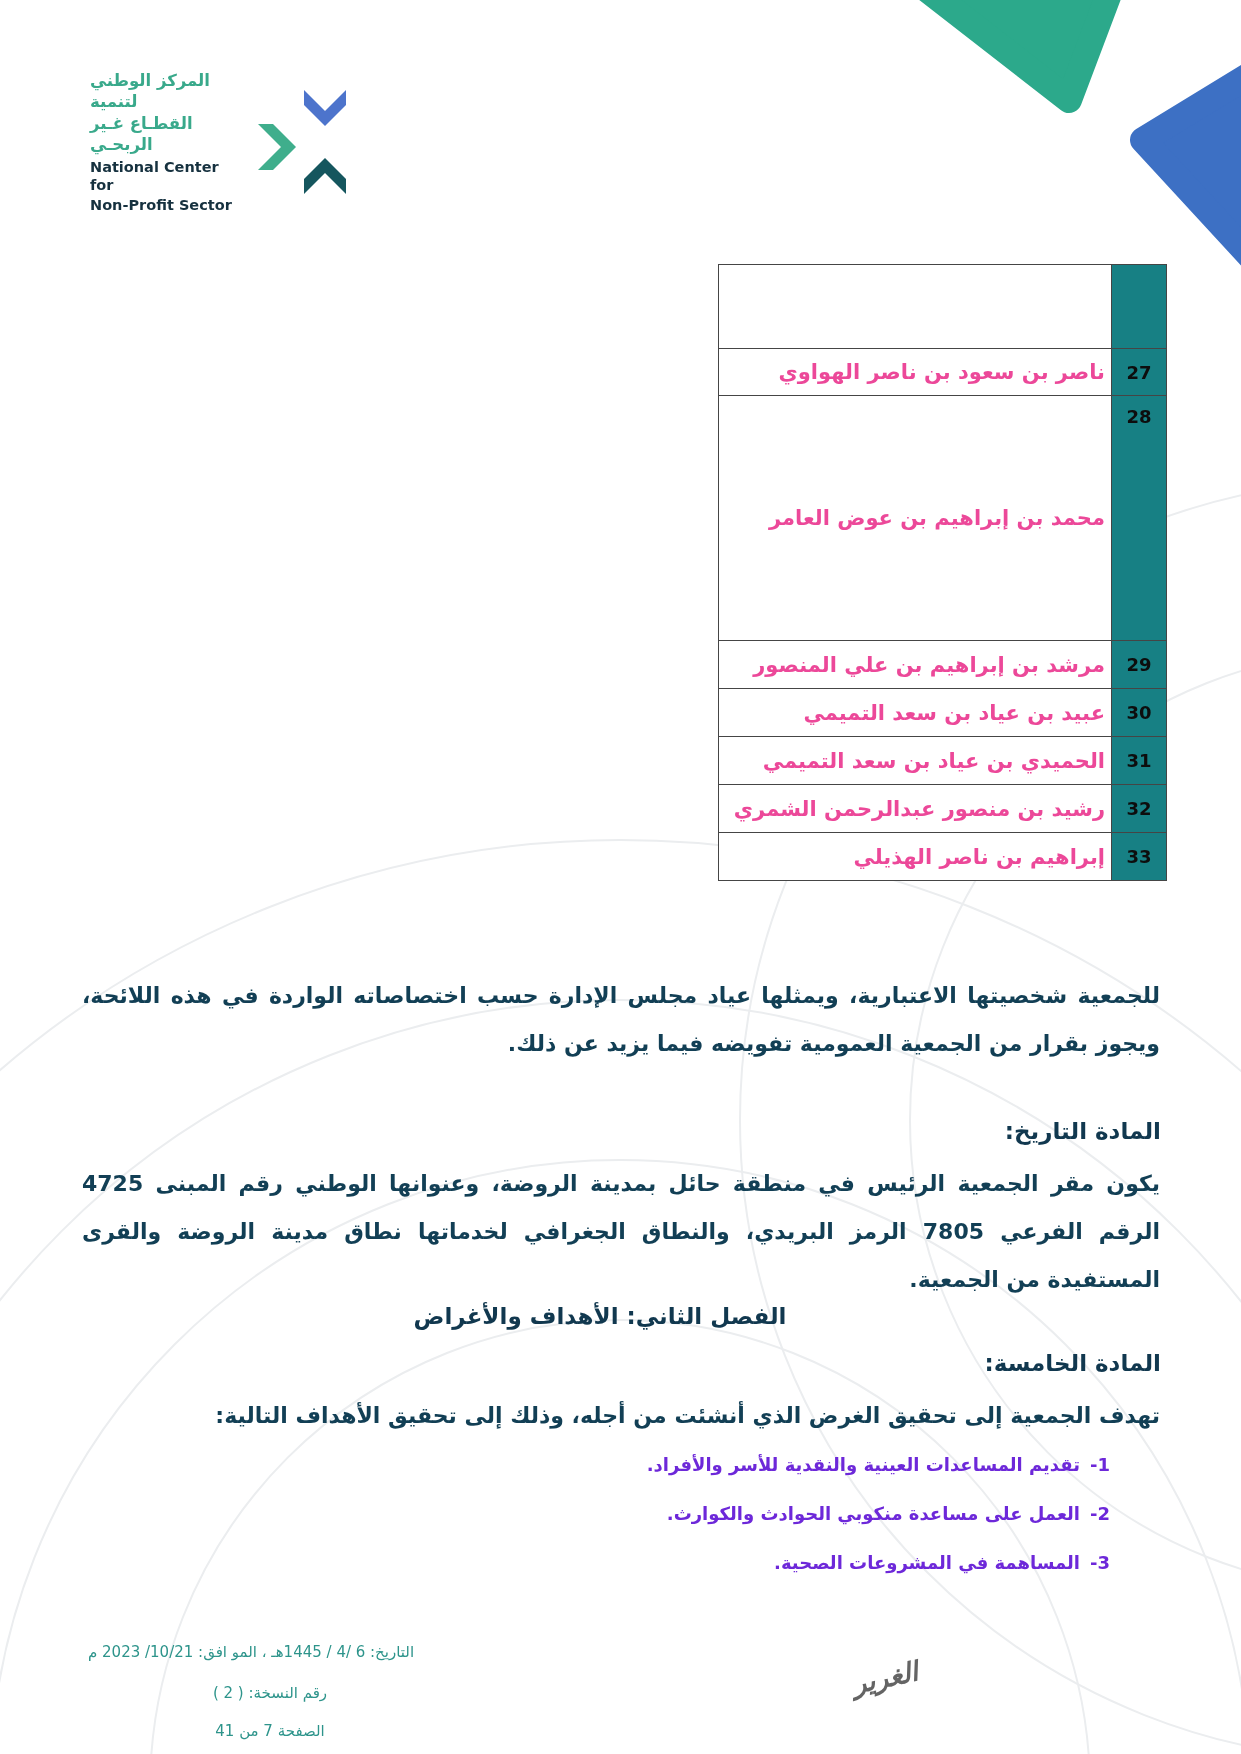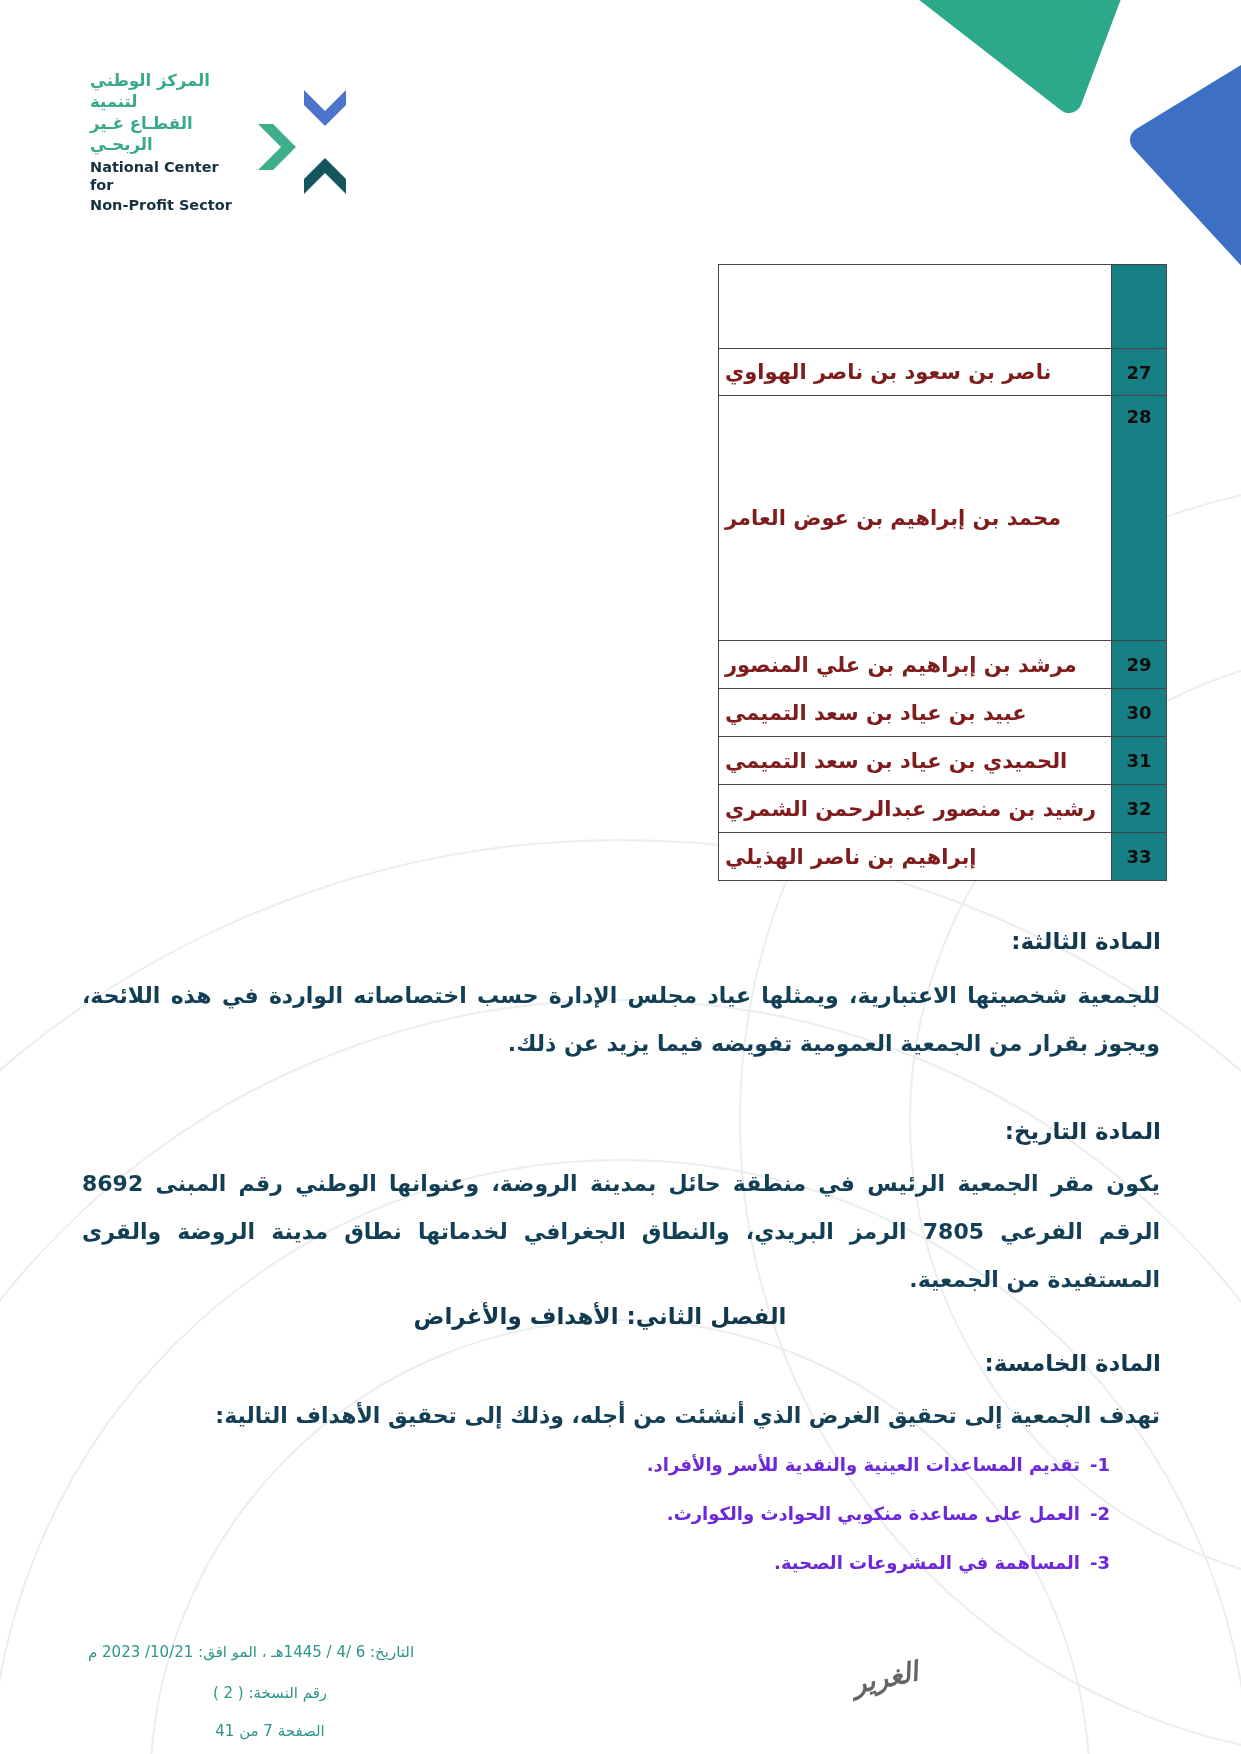--- a/index.html
+++ b/index.html
@@ -20,22 +20,22 @@
   .logo-ar{direction:rtl;text-align:left;color:#39a98b;font-weight:bold;font-size:16.5px;line-height:1.3;}
   .logo-en{text-align:left;color:#16313f;font-weight:bold;font-size:14.5px;line-height:1.25;margin-top:2px;}
   .logo-mark{margin-left:10px;}
   
   .members-table{
     position:absolute;left:718px;top:264px;z-index:2;
     border-collapse:collapse;table-layout:fixed;width:434px;
   }
   .members-table td{border:1px solid #454545;}
   .members-table td.name{
-    width:380px;text-align:left;vertical-align:middle;
-    color:#7f1d1d;font-size:21px;font-weight:600;direction:rtl;
+    width:380px;text-align:right;vertical-align:middle;
+    color:#ec4899;font-size:21px;font-weight:600;direction:rtl;
     background:#ffffff;padding:0 6px;
   }
   .members-table td.num{
     width:52px;background:#178084;text-align:center;vertical-align:middle;
     color:#0d0d0d;font-size:18px;font-weight:bold;
   }
   tr.rh{height:84px;}
   tr.r27{height:47px;}
   tr.r28{height:245px;}
   tr.rn{height:48px;}
@@ -141,25 +141,24 @@
         <td class="num">32</td>
         <td class="name">رشيد بن منصور عبدالرحمن الشمري</td>
       </tr>
       <tr class="rn">
         <td class="num">33</td>
         <td class="name">إبراهيم بن ناصر الهذيلي</td>
       </tr>
     </tbody>
   </table>
 
-  <div class="heading" style="top:928px;">المادة الثالثة:</div>
   <div class="para" style="top:972px;">للجمعية شخصيتها الاعتبارية، ويمثلها عياد مجلس الإدارة حسب اختصاصاته الواردة في هذه اللائحة، ويجوز بقرار من الجمعية العمومية تفويضه فيما يزيد عن ذلك.</div>
 
   <div class="heading" style="top:1118px;">المادة التاريخ:</div>
-  <div class="para" style="top:1160px;">يكون مقر الجمعية الرئيس في منطقة حائل بمدينة الروضة، وعنوانها الوطني رقم المبنى 8692 الرقم الفرعي 7805 الرمز البريدي، والنطاق الجغرافي لخدماتها نطاق مدينة الروضة والقرى المستفيدة من الجمعية.</div>
+  <div class="para" style="top:1160px;">يكون مقر الجمعية الرئيس في منطقة حائل بمدينة الروضة، وعنوانها الوطني رقم المبنى 4725 الرقم الفرعي 7805 الرمز البريدي، والنطاق الجغرافي لخدماتها نطاق مدينة الروضة والقرى المستفيدة من الجمعية.</div>
 
   <div class="chapter" style="top:1303px;">الفصل الثاني: الأهداف والأغراض</div>
 
   <div class="heading" style="top:1350px;">المادة الخامسة:</div>
   <div class="para" style="top:1392px;">تهدف الجمعية إلى تحقيق الغرض الذي أنشئت من أجله، وذلك إلى تحقيق الأهداف التالية:</div>
 
   <div class="goals" style="top:1440px;">
     <div class="goal">
       <span class="gnum">1-</span><span>تقديم المساعدات العينية والنقدية للأسر والأفراد.</span>
     </div>

